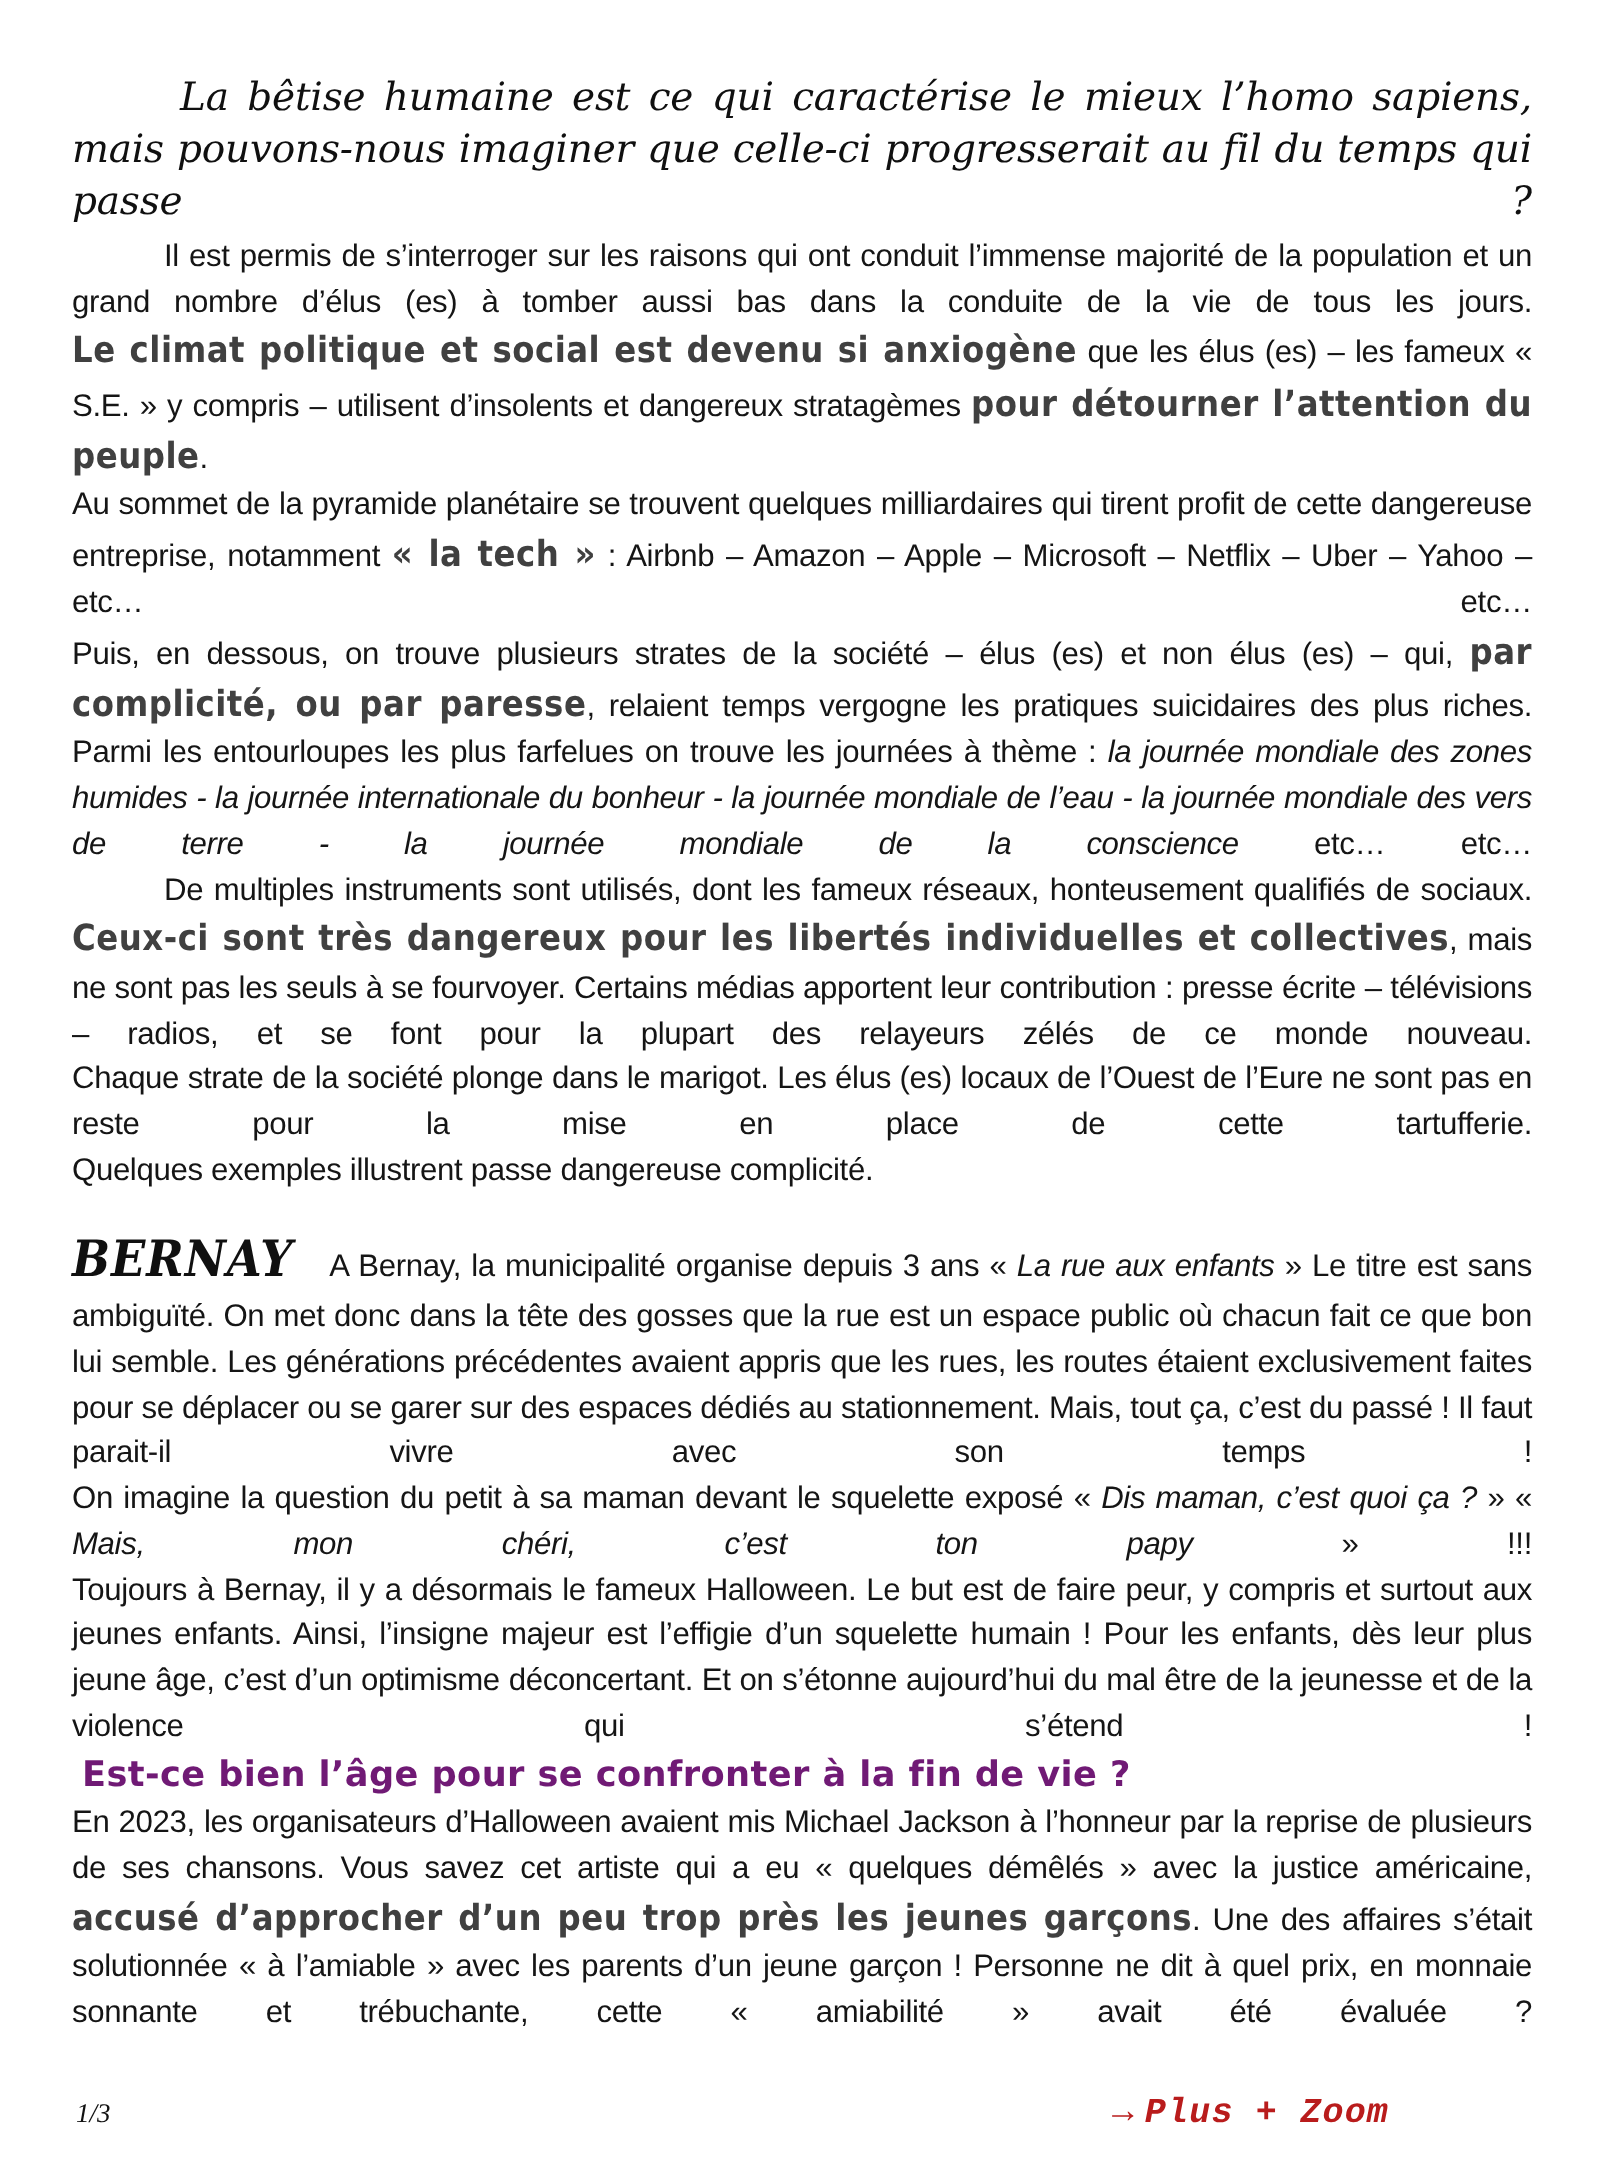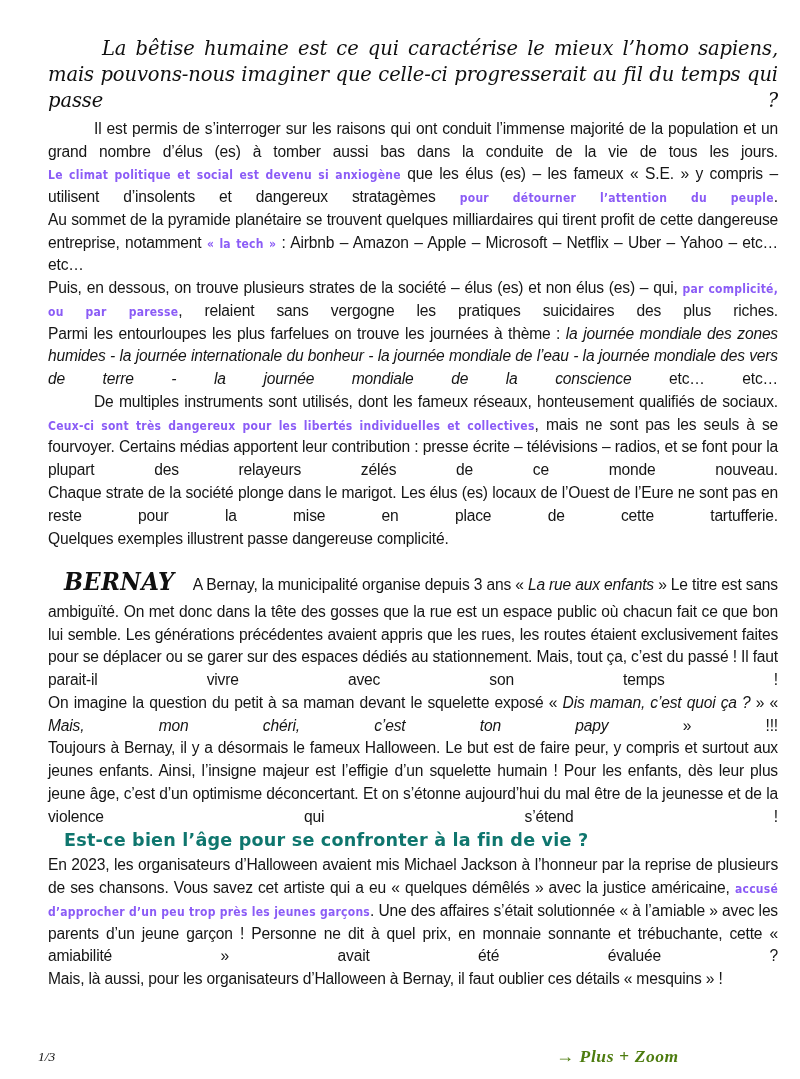--- a/index.html
+++ b/index.html
@@ -16,21 +16,21 @@
     color: #1a1a1a;
     overflow: hidden;
   }
   .page {
     position: absolute;
     left: 0; top: 0;
     width: 668px;
     height: 1079px;
     background: #fff;
     box-sizing: border-box;
-    padding: 36px 34px 10px 48px;
+    padding: 36px 34px 10px 36px;
   }
   .doc-body {
     width: 730px;
   }
 
   
   .headline {
     font-family: "DejaVu Serif", "Liberation Serif", serif;
     font-style: italic;
     font-size: 19.5px;
@@ -52,52 +52,51 @@
     text-align-last: left;
     color: #151515;
     font-stretch: semi-condensed;
     letter-spacing: -0.18px;
   }
   p.para.just-all { text-align-last: justify; }
   .ind-first { display: inline-block; width: 46px; }
 
   
   .blue {
-    color: #8b5cf6;
+    color: #404040;
     font-weight: bold;
     letter-spacing: 0.25px;
     font-family: "DejaVu Sans", "Liberation Sans", sans-serif;
-    font-size: 12px;
+    font-size: 18px;
   }
   .it { font-style: italic; }
 
   
   .blue-head {
-    color: #0f766e;
+    color: #701a75;
     font-weight: bold;
     font-family: "DejaVu Sans", "Liberation Sans", sans-serif;
     font-size: 17.6px;
     line-height: 1.35;
     letter-spacing: 0.2px;
-    margin: 1px 0 1px 16px;
+    margin: 1px 0 1px 5px;
   }
 
   
   .bernay-block {
     margin-top: 14px;
   }
   .bernay-word {
     font-family: "DejaVu Serif", "Liberation Serif", serif;
     font-weight: bold;
     font-style: italic;
     font-size: 25px;
     letter-spacing: 0.5px;
     color: #101010;
     margin-right: 18px;
-    margin-left: 16px;
   }
 
   
   .footer {
     position: absolute;
     left: 36px;
     right: 34px;
     bottom: 14px;
     height: 24px;
   }
@@ -107,25 +106,25 @@
     bottom: 0;
     font-family: "Liberation Serif", serif;
     font-style: italic;
     font-size: 13.5px;
     color: #111;
   }
   .plus-zoom {
     position: absolute;
     left: 520px;
     bottom: -2px;
-    font-family: Liberation Serif, serif;
+    font-family: Liberation Mono, monospace;
     font-style: italic;
     font-weight: bold;
     font-size: 17.5px;
-    color: #4d7c0f;
+    color: #b91c1c;
     letter-spacing: 0.6px;
     white-space: nowrap;
   }
   .arrow-icon {
     font-style: normal;
     font-weight: normal;
     font-size: 18px;
     margin-right: 5px;
   }
 </style>
@@ -136,21 +135,21 @@
   <div class="doc-body">
 
     <div class="headline"><span class="ind"></span><span>La bêtise humaine est ce qui caractérise le mieux l’homo sapiens, mais pouvons-nous imaginer que celle-ci progresserait au fil du temps qui passe ?</span></div>
 
     <p class="para just-all"><span class="ind-first"></span><span>Il est permis de s’interroger sur les raisons qui ont conduit l’immense majorité de la population et un grand nombre d’élus (es) à tomber aussi bas dans la conduite de la vie de tous les jours.</span></p>
 
     <p class="para just-all"><span class="blue">Le climat politique et social est devenu si anxiogène</span><span> que les élus (es) – les fameux « S.E. » y compris – utilisent d’insolents et dangereux stratagèmes </span><span class="blue">pour détourner l’attention du peuple</span><span>.</span></p>
 
     <p class="para just-all"><span>Au sommet  de la pyramide planétaire se trouvent quelques milliardaires qui tirent profit de cette dangereuse entreprise, notamment </span><span class="blue">« la tech »</span><span> : Airbnb – Amazon – Apple – Microsoft – Netflix – Uber – Yahoo – etc… etc…</span></p>
 
-    <p class="para just-all"><span>Puis,  en dessous, on trouve plusieurs strates de la société – élus (es) et non élus (es) – qui, </span><span class="blue">par complicité,  ou par paresse</span><span>, relaient sans vergogne les pratiques suicidaires des plus riches.</span></p>
+    <p class="para just-all"><span>Puis,  en dessous, on trouve plusieurs strates de la société – élus (es) et non élus (es) – qui, </span><span class="blue">par complicité,  ou par paresse</span><span>, relaient temps vergogne les pratiques suicidaires des plus riches.</span></p>
 
     <p class="para just-all"><span>Parmi les entourloupes les plus farfelues on trouve les journées à thème : </span><span class="it">la journée mondiale des zones humides - la journée internationale du bonheur - la journée mondiale de l’eau - la journée mondiale des vers de terre - la journée mondiale de la conscience</span><span> etc… etc…</span></p>
 
     <p class="para just-all"><span class="ind-first"></span><span>De multiples instruments sont utilisés, dont les fameux réseaux, honteusement qualifiés de sociaux. </span><span class="blue">Ceux-ci sont très dangereux pour les libertés individuelles et collectives</span><span>, mais ne sont pas les seuls à se fourvoyer. Certains médias apportent leur contribution : presse écrite – télévisions – radios, et se font  pour la plupart des relayeurs zélés de ce monde nouveau.</span></p>
 
     <p class="para just-all"><span>Chaque strate de la société plonge dans le marigot. Les élus (es) locaux de l’Ouest de l’Eure ne sont pas en reste pour la mise en place de cette tartufferie.</span></p>
 
     <p class="para"><span>Quelques exemples illustrent passe dangereuse complicité.</span></p>
 
     <div class="bernay-block">
@@ -158,21 +157,20 @@
 
       <p class="para just-all"><span>On imagine la question du petit à sa maman devant le squelette exposé « </span><span class="it">Dis maman, c’est quoi ça ?</span><span> » « </span><span class="it">Mais, mon chéri,  c’est ton papy</span><span> » !!!</span></p>
 
       <p class="para just-all"><span>Toujours à Bernay, il y a désormais  le fameux Halloween. Le but est de faire peur, y compris et surtout aux jeunes enfants. Ainsi, l’insigne majeur est l’effigie d’un squelette humain ! Pour les enfants, dès leur plus jeune âge, c’est d’un optimisme déconcertant. Et on s’étonne aujourd’hui du mal être de la jeunesse et de la violence qui s’étend !</span></p>
 
       <div class="blue-head">Est-ce bien l’âge pour se confronter  à la fin de vie ?</div>
 
 
       <p class="para just-all"><span>En 2023, les organisateurs d’Halloween avaient mis Michael Jackson à l’honneur par la reprise de plusieurs de ses chansons. Vous savez cet artiste qui a eu « quelques démêlés » avec la justice américaine, </span><span class="blue">accusé d’approcher d’un peu trop près les jeunes garçons</span><span>. Une des affaires s’était solutionnée « à l’amiable » avec les parents d’un jeune garçon ! Personne ne dit à quel prix, en monnaie sonnante et trébuchante, cette « amiabilité » avait été évaluée ?</span></p>
 
-      <p class="para"><span>Mais, là aussi, pour les organisateurs d’Halloween à Bernay, il faut oublier ces détails « mesquins » !</span></p>
 
     </div>
 
   </div>
 
   <div class="footer">
     <div class="folio">1/3</div>
     <div class="plus-zoom"><span class="arrow-icon">→</span><span>Plus + Zoom</span></div>
   </div>
 </div>

